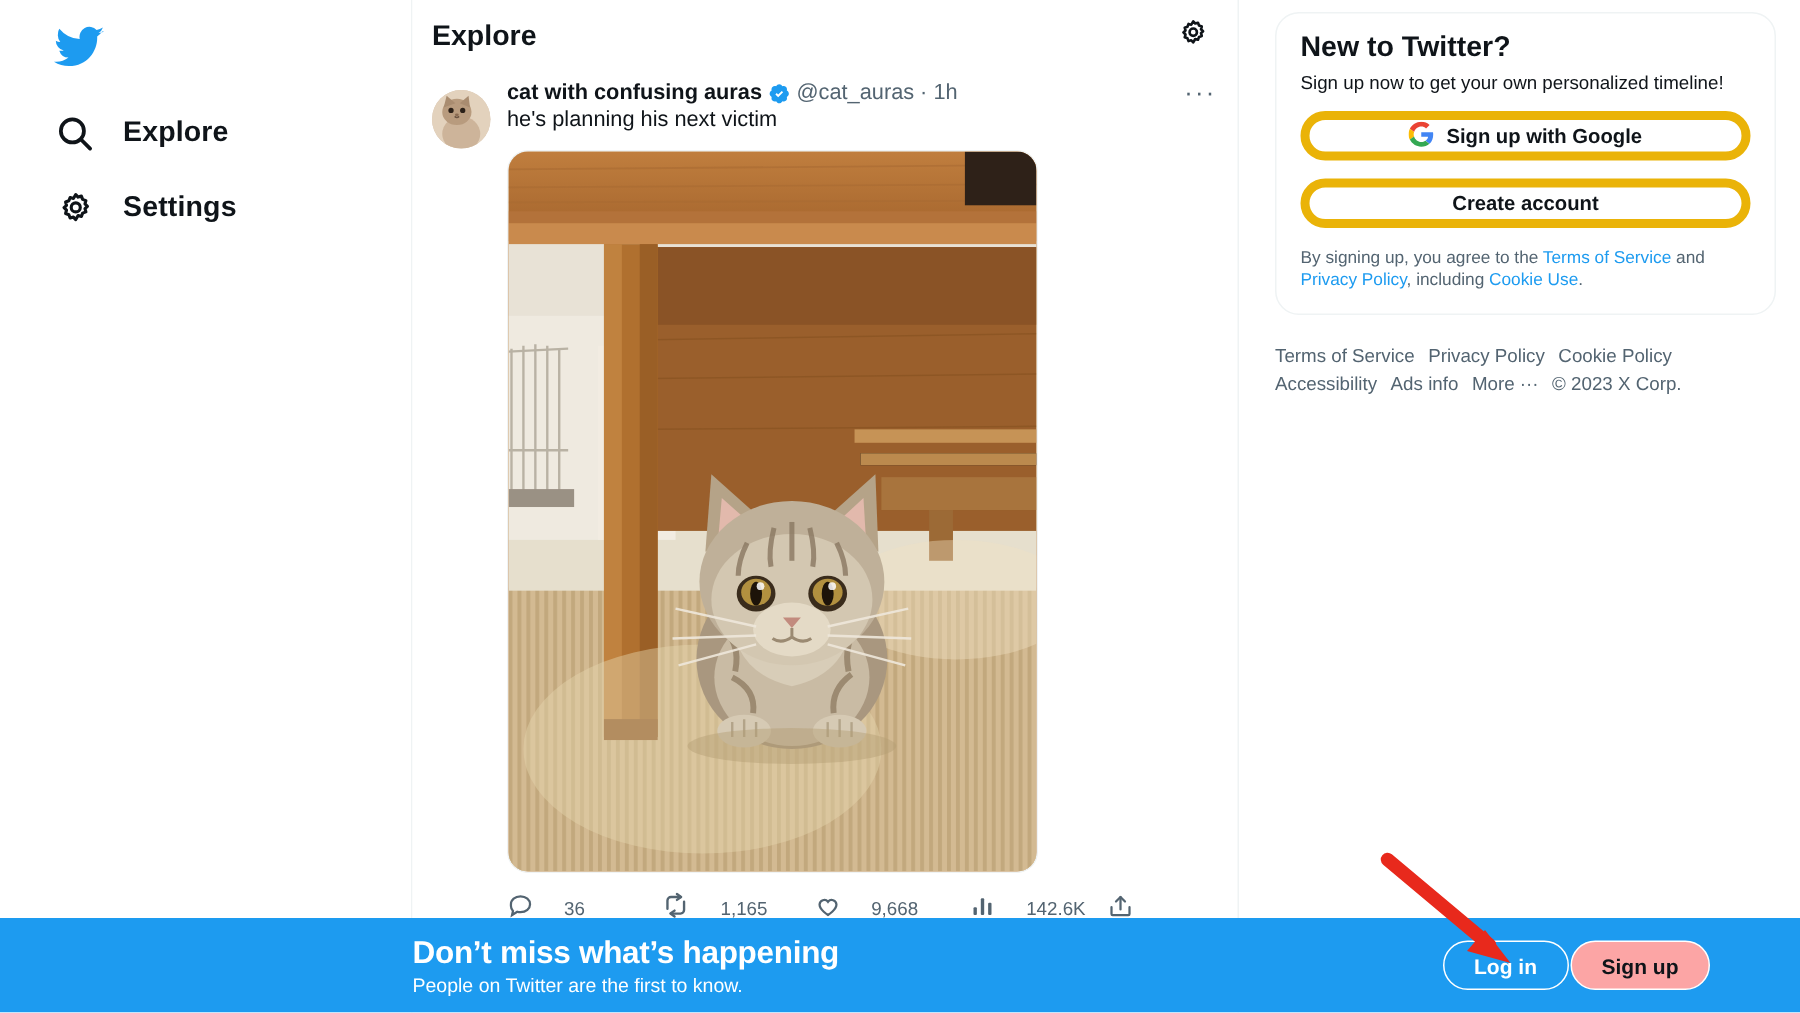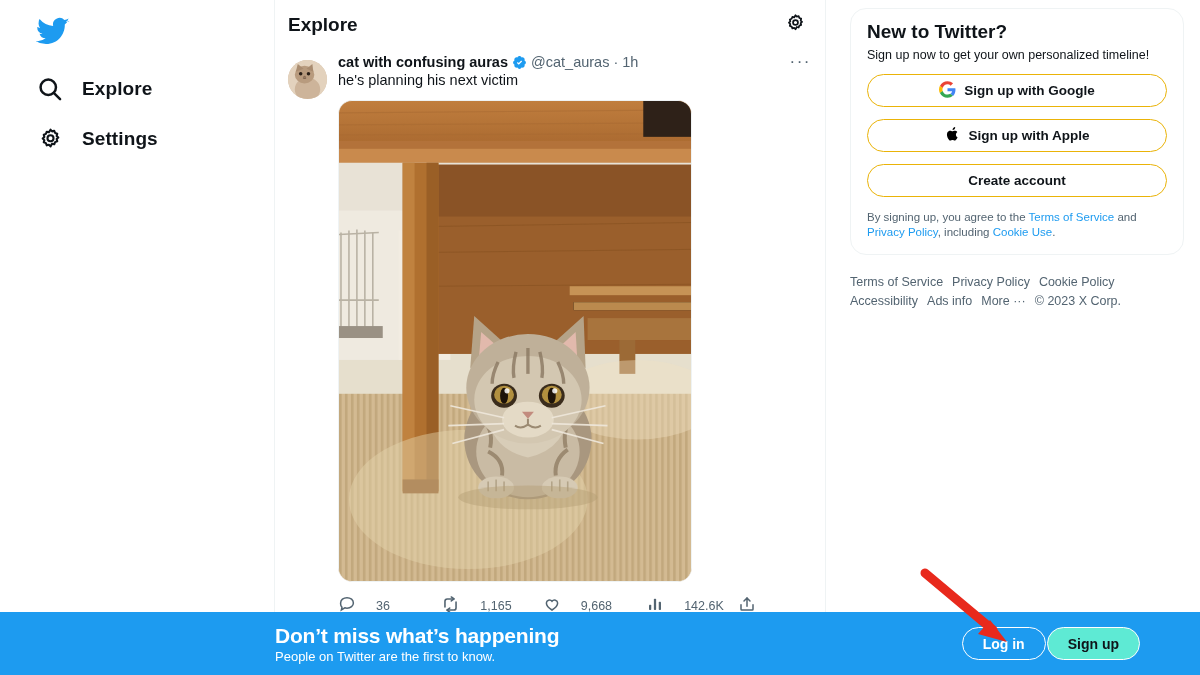--- a/index.html
+++ b/index.html
@@ -67,21 +67,21 @@
   .act { display: flex; align-items: center; gap: 20px; color: #536471; cursor: pointer; }
   .act .n { font-size: 12.5px; }
   .a-reply { width: 108px; } .a-rt { width: 106px; } .a-like { width: 108px; } .a-view { width: 96px; }
 
   
   .right { flex: 1 1 auto; height: 675px; padding: 8px 16px 0 24px; background: #fff; }
   .signupcard { border: 1px solid #eff3f4; border-radius: 16px; padding: 12px 16px 14px; }
   .sutitle { font-size: 19px; font-weight: 800; color: #0f1419; }
   .susub { font-size: 12.5px; color: #0f1419; margin-top: 5px; }
   .oauthbtn {
-    height: 33px; border: 1px solid #eab308; border-radius: 17px;
+    height: 33px; border: 6px solid #eab308; border-radius: 17px;
     display: flex; align-items: center; justify-content: center; gap: 8px;
     margin-top: 12px; font-size: 13.5px; font-weight: 700; color: #0f1419;
     cursor: pointer; background: #fff;
   }
   .legal { font-size: 11.5px; color: #536471; line-height: 15px; margin-top: 13px; }
   .legal a { color: #1d9bf0; text-decoration: none; cursor: pointer; }
   .footer { margin-top: 18px; font-size: 12.5px; color: #536471; line-height: 19px; max-width: 290px; }
   .footer span { margin-right: 9px; cursor: pointer; white-space: nowrap; }
   .footer span.nocur { cursor: default; }
 
@@ -94,21 +94,21 @@
   .bhead { font-size: 21px; font-weight: 800; letter-spacing: -.2px; }
   .bsub { font-size: 13px; margin-top: 1px; }
   .bbtns { margin-left: auto; display: flex; align-items: center; gap: 1px; }
   .btn-login {
     height: 33px; padding: 0 20px; border-radius: 17px; border: 1px solid #fff;
     background: transparent; color: #fff; font-size: 14px; font-weight: 700;
     display: flex; align-items: center; cursor: pointer;
   }
   .btn-signup {
     height: 33px; padding: 0 20px; border-radius: 17px; border: 1px solid #fff;
-    background: #5eead4; color: #0f1419; font-size: 14px; font-weight: 700;
+    background: #fca5a5; color: #0f1419; font-size: 14px; font-weight: 700;
     display: flex; align-items: center; cursor: pointer;
   }
   .arrow { position: absolute; left: 910px; top: 560px; width: 120px; height: 95px; pointer-events: none; }
 </style>
 </head>
 <body>
 
 <div id="app">
 
   <nav class="leftnav">
@@ -390,29 +390,20 @@
           <svg viewBox="0 0 48 48" width="17" height="17" aria-hidden="true">
             <path fill="#EA4335" d="M24 9.5c3.5 0 6.6 1.2 9 3.6l6.7-6.7C35.6 2.6 30.2.5 24 .5 14.6.5 6.5 5.9 2.6 13.8l7.9 6.1C12.4 14 17.7 9.5 24 9.5z"></path>
             <path fill="#4285F4" d="M46.5 24.5c0-1.6-.1-2.8-.4-4.1H24v8.2h12.9c-.3 2.2-1.7 5.4-4.8 7.6l7.6 5.9c4.5-4.2 6.8-10.3 6.8-17.6z"></path>
             <path fill="#FBBC05" d="M10.5 28.4c-.5-1.4-.8-2.9-.8-4.4s.3-3 .8-4.4l-7.9-6.1C1 16.6 0 20.2 0 24s1 7.4 2.6 10.5l7.9-6.1z"></path>
             <path fill="#34A853" d="M24 47.5c6.2 0 11.5-2 15.3-5.6l-7.6-5.9c-2 1.4-4.7 2.4-7.7 2.4-6.3 0-11.6-4.5-13.5-10.4l-7.9 6.1C6.5 42.1 14.6 47.5 24 47.5z"></path>
           </svg>
         </span>
         <span>Sign up with Google</span>
       </div>
 
-      <div class="oauthbtn">
-        <span>
-          <svg viewBox="0 0 24 24" width="16" height="16" aria-hidden="true">
-            <path fill="#000" d="M16.4 12.7c0-2.5 2-3.7 2.1-3.8-1.1-1.7-2.9-1.9-3.6-1.9-1.5-.2-3 .9-3.8.9s-2-.9-3.3-.9c-1.7 0-3.2 1-4.1 2.5-1.7 3-.4 7.5 1.3 9.9.8 1.2 1.8 2.5 3.1 2.5 1.2 0 1.7-.8 3.2-.8s1.9.8 3.2.8c1.3 0 2.2-1.2 3-2.4.9-1.4 1.3-2.7 1.3-2.8-.1 0-2.4-.9-2.4-3.6z"></path>
-            <path fill="#000" d="M14.3 4.7c.7-.8 1.1-2 1-3.2-1 0-2.2.7-2.9 1.5-.6.7-1.2 1.9-1 3 1.1.1 2.2-.6 2.9-1.3z"></path>
-          </svg>
-        </span>
-        <span>Sign up with Apple</span>
-      </div>
 
       <div class="oauthbtn">
         <span>Create account</span>
       </div>
 
       <div class="legal">
         <span>By signing up, you agree to the </span><a>Terms of Service</a><span> and </span><a>Privacy Policy</a><span>, including </span><a>Cookie Use</a><span>.</span>
       </div>
     </section>
 

